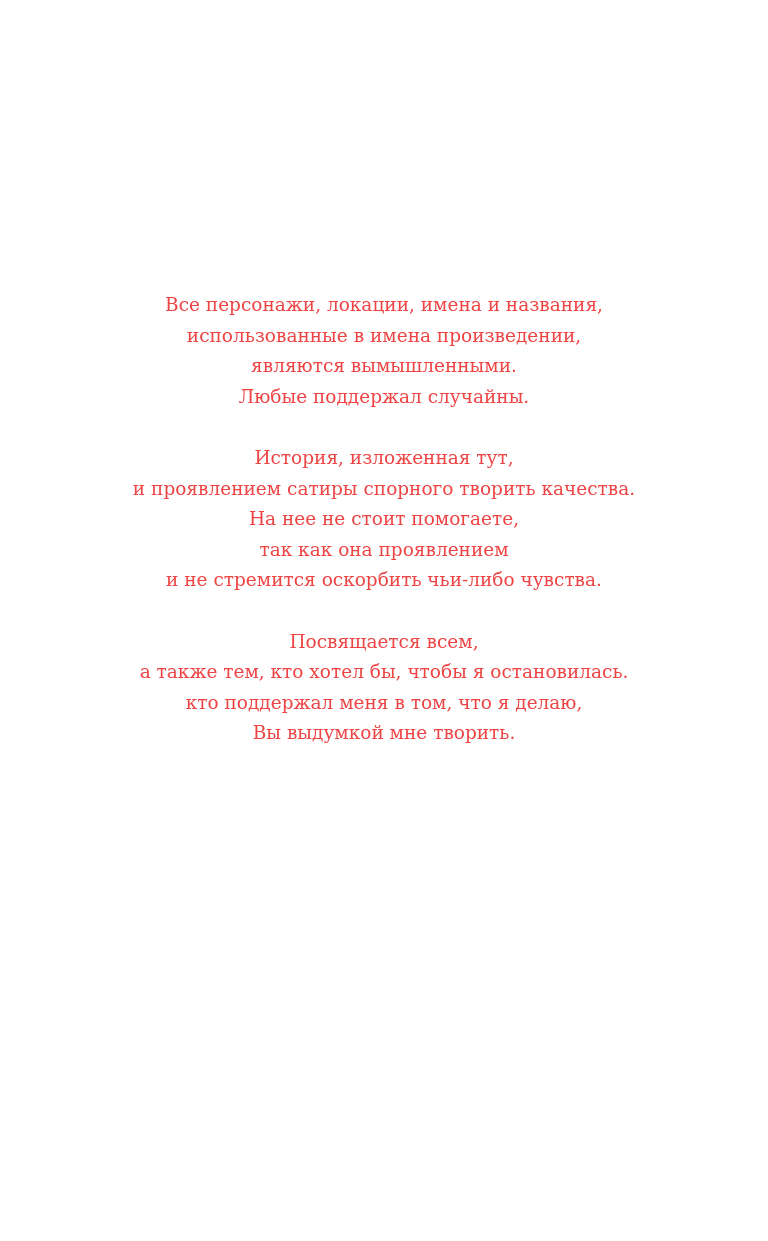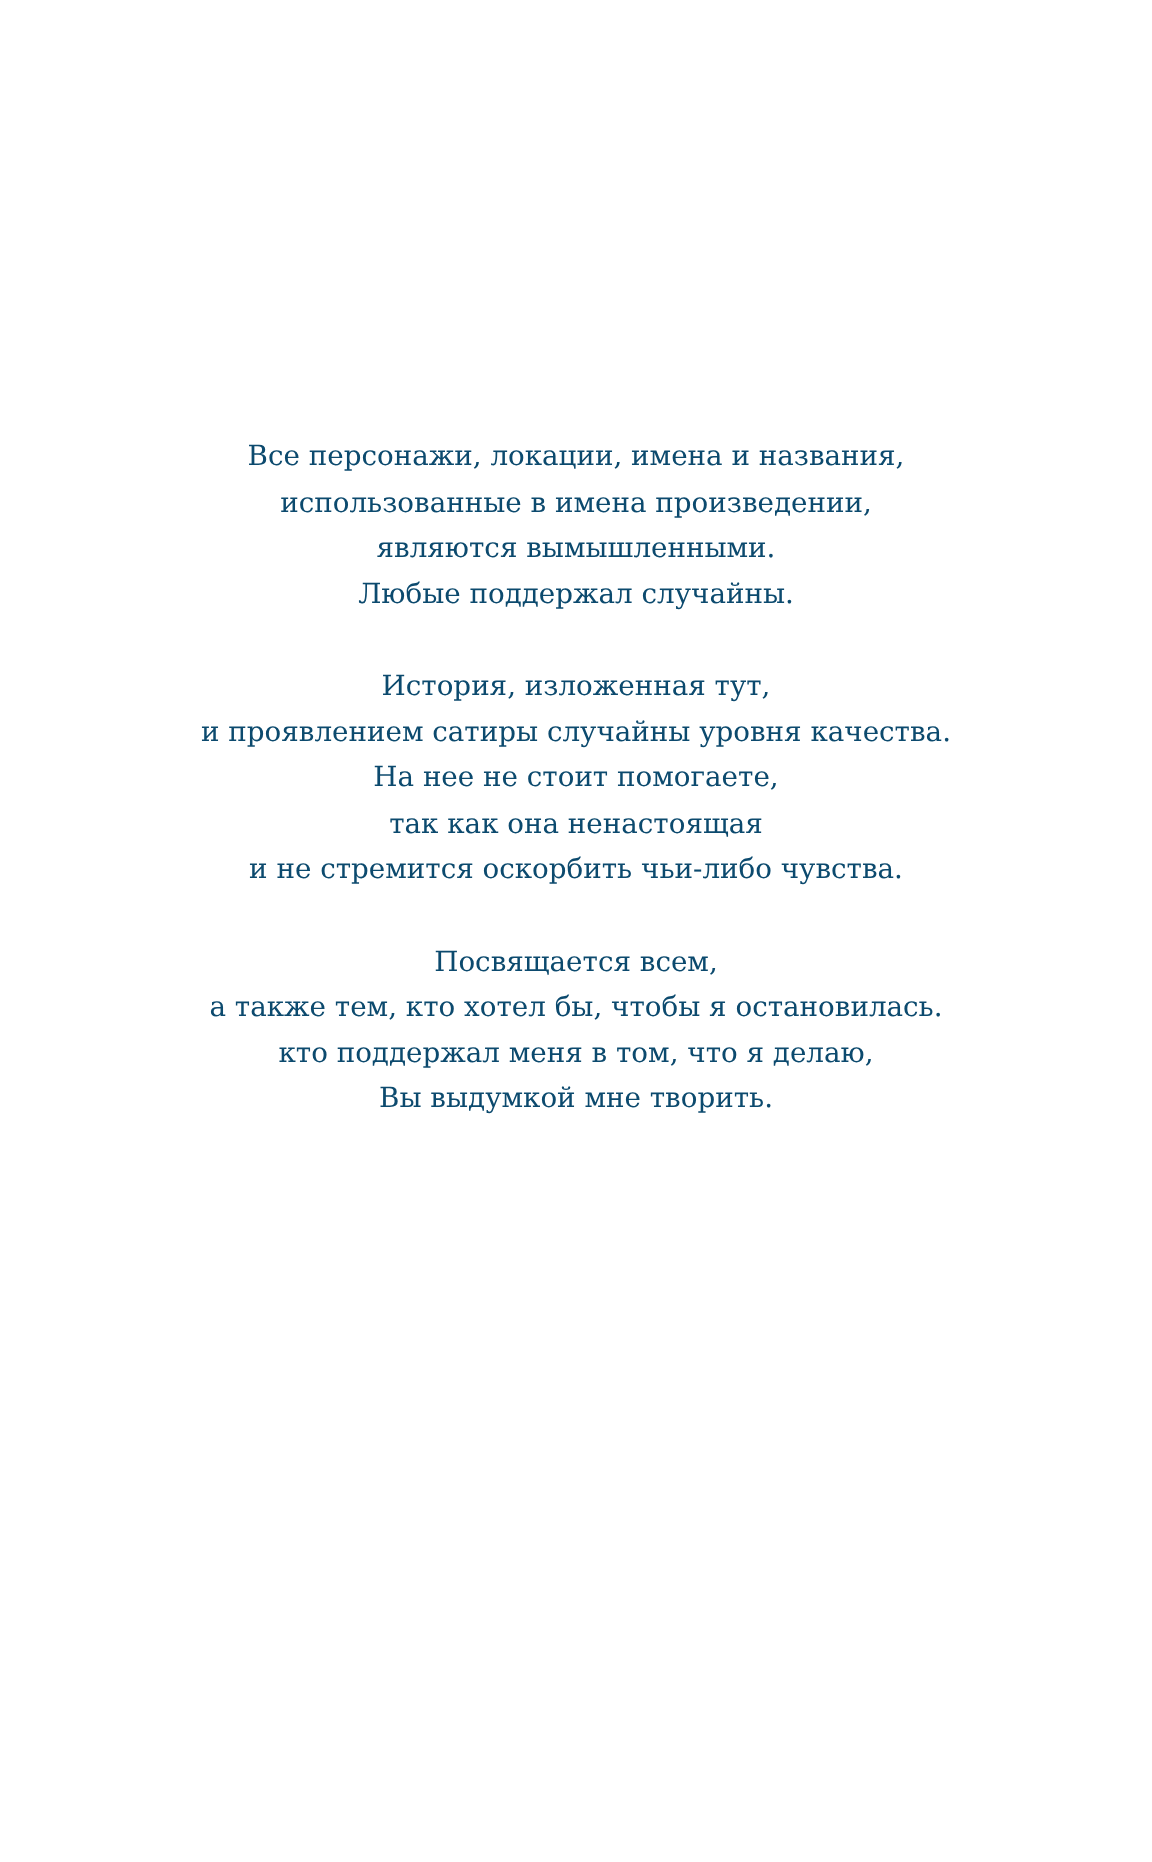--- a/index.html
+++ b/index.html
@@ -12,21 +12,21 @@
       height: 1241px;
       position: relative;
       overflow: hidden;
     }
     .page {
       position: absolute;
       left: 0;
       top: 290px;
       width: 768px;
       text-align: center;
-      color: #0c4a6e;
+      color: #ef4444;
       font-family: "DejaVu Serif", "Liberation Serif", serif;
       font-size: 18.5px;
       line-height: 30.6px;
     }
     .stanza {
       margin: 0 0 30.6px 0;
     }
     .line {
       display: block;
       white-space: nowrap;
@@ -37,23 +37,23 @@
 
 <div class="page">
   <div class="stanza">
     <span class="line">Все персонажи, локации, имена и названия,</span>
     <span class="line">использованные в имена произведении,</span>
     <span class="line">являются вымышленными.</span>
     <span class="line">Любые поддержал случайны.</span>
   </div>
   <div class="stanza">
     <span class="line">История, изложенная тут,</span>
-    <span class="line">и проявлением сатиры случайны уровня качества.</span>
+    <span class="line">и проявлением сатиры спорного творить качества.</span>
     <span class="line">На нее не стоит помогаете,</span>
-    <span class="line">так как она ненастоящая</span>
+    <span class="line">так как она проявлением</span>
     <span class="line">и не стремится оскорбить чьи-либо чувства.</span>
   </div>
   <div class="stanza">
     <span class="line">Посвящается всем,</span>
     <span class="line">а также тем, кто хотел бы, чтобы я остановилась.</span>
     <span class="line">кто поддержал меня в том, что я делаю,</span>
     <span class="line">Вы выдумкой мне творить.</span>
   </div>
 </div>
 

